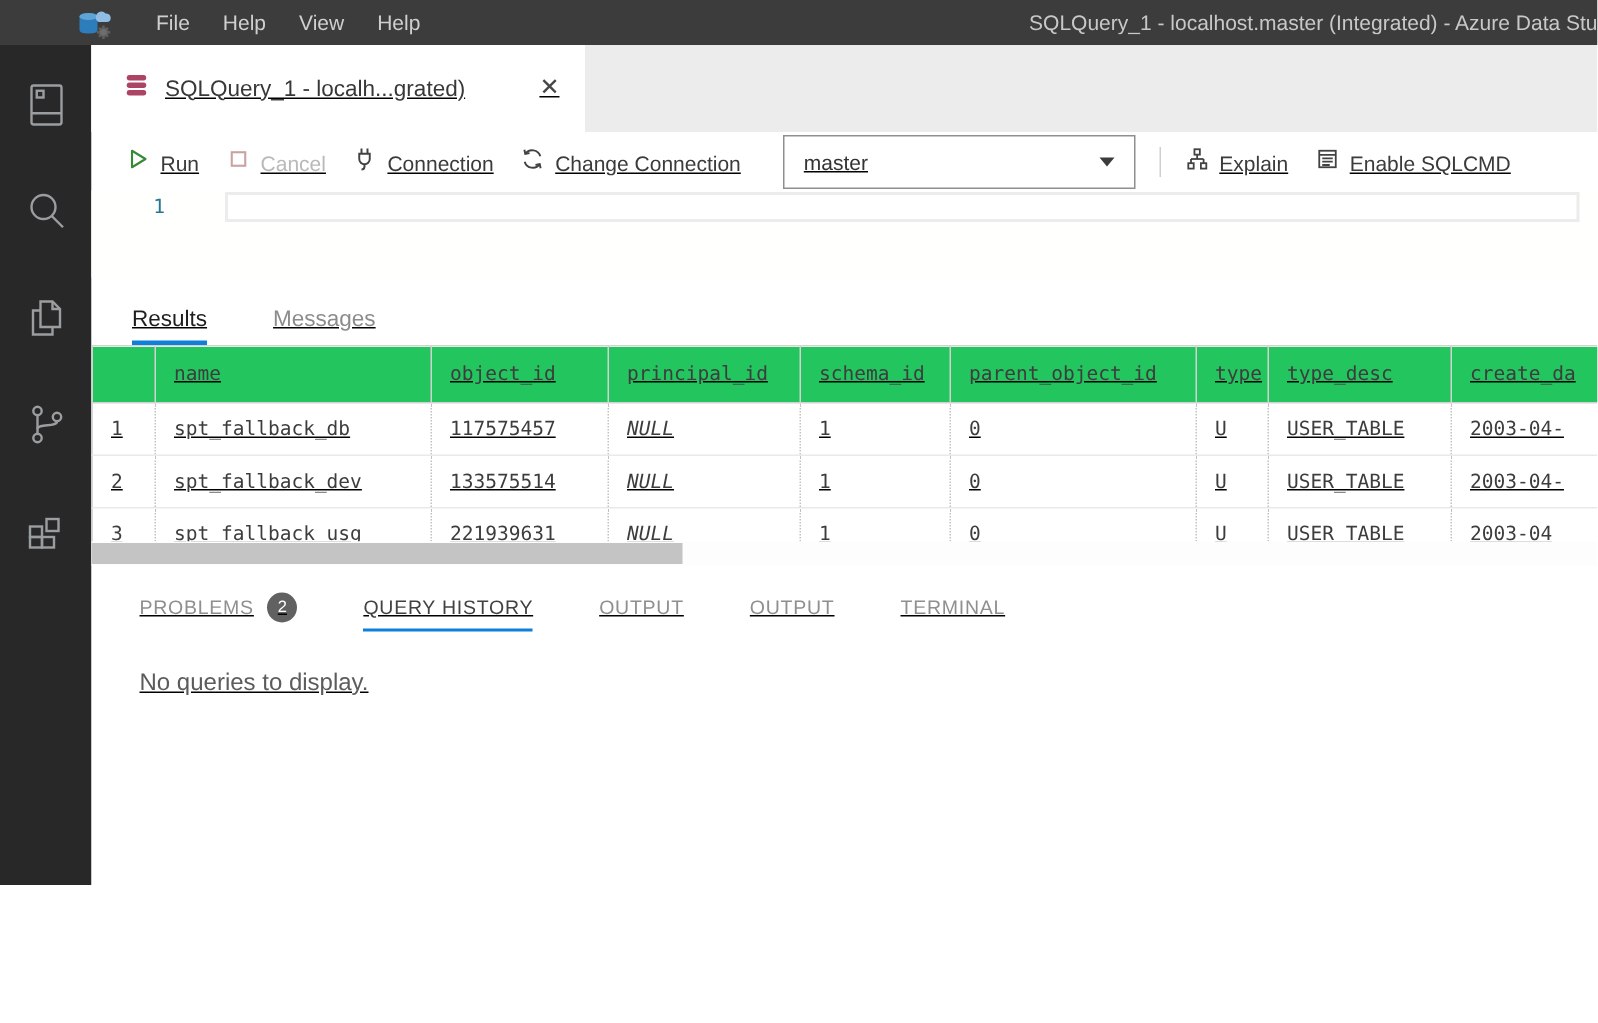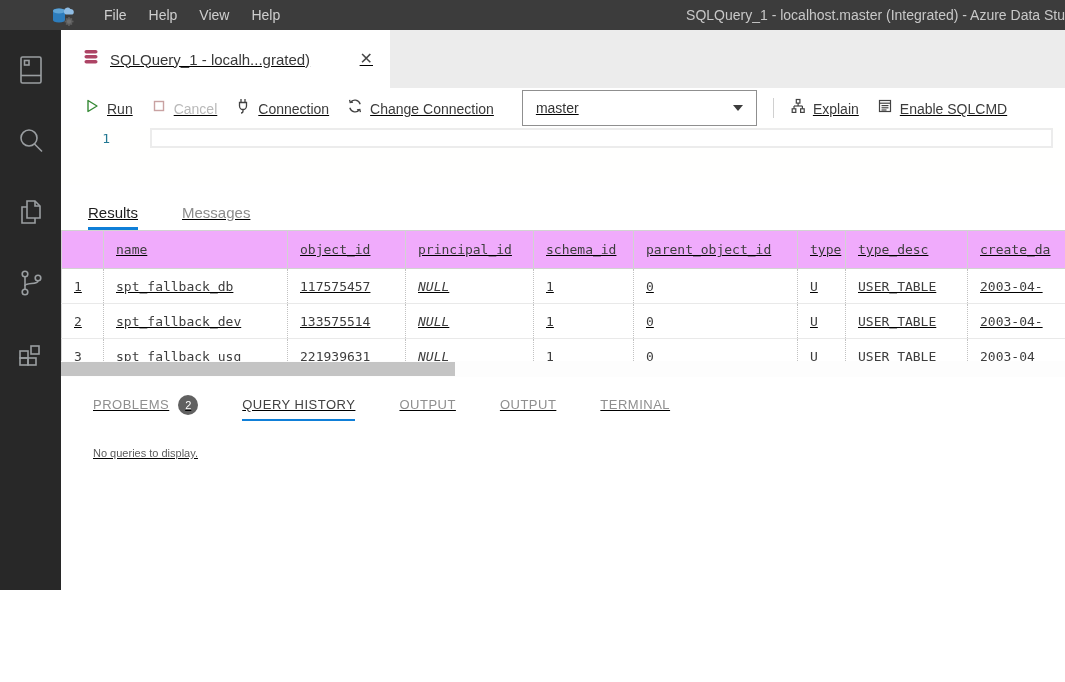--- a/index.html
+++ b/index.html
@@ -55,39 +55,39 @@
 
   
   .results-tabs { height:45px; display:flex; align-items:flex-end; padding-left:27px;
                   gap:44px; flex-shrink:0; }
   .rtab { font-size:15px; color:#8c8c8c; padding-bottom:6px; border-bottom:3px solid transparent; cursor:pointer; }
   .rtab.active { color:#1e1e1e; border-bottom-color:#0f7fd8; }
 
   .grid-wrap { height:131px; overflow:hidden; flex-shrink:0; }
   table { table-layout:fixed; border-collapse:collapse; width:1036px;
           font-family:"DejaVu Sans Mono", monospace; font-size:13px; color:#3d3d3d; }
-  th { height:38px; background:#f0abfc; font-weight:normal; text-align:left;
+  th { height:38px; background:#22c55e; font-weight:normal; text-align:left;
        padding:0 0 0 12px; border:1px solid #d2d2d2; white-space:nowrap; overflow:hidden; }
   td { height:35px; padding:0 0 0 12px; border-right:1px dotted #c2c2c2;
        border-bottom:1px solid #e9e9e9; white-space:nowrap; overflow:hidden; background:#fff; }
   td:first-child { border-left:1px solid #d8d8d8; }
   .null-val { font-style:italic; }
 
   .hscroll { height:16px; position:relative; flex-shrink:0; background:#fdfdfd; }
   .thumb { position:absolute; left:0; top:1px; width:394px; height:14px; background:#c4c4c4; }
 
   
   .panel { flex:1; padding:13px 0 0 32px; }
   .ptabs { display:flex; gap:44px; font-size:13px; letter-spacing:0.5px; color:#8f8f8f; }
   .ptab { height:31px; display:flex; align-items:center; gap:9px;
           border-bottom:2px solid transparent; cursor:pointer; white-space:nowrap; }
   .ptab.active { color:#424242; border-bottom-color:#0f7fd8; }
   .badge { width:20px; height:20px; border-radius:50%; background:#616161; color:#fff;
            font-size:11px; letter-spacing:0; display:flex; align-items:center; justify-content:center; }
-  .panel-msg { margin-top:26px; font-size:11px; color:#5c5c5c; }
+  .panel-msg { margin-top:26px; font-size:16px; color:#5c5c5c; }
 </style>
 </head>
 <body>
 
 <div class="titlebar">
   <span class="app-logo">
     <svg width="26" height="24" viewBox="0 0 26 24">
       <path d="M2 7 q0 -2.4 6 -2.4 q6 0 6 2.4 v9 q0 2.4 -6 2.4 q-6 0 -6 -2.4 z" fill="#2d7dbd"></path>
       <ellipse cx="8" cy="7" rx="6" ry="2.4" fill="#5fa4d6"></ellipse>
       <path d="M13 6.8 a3.6 3.6 0 0 1 6.4 -1.8 a3 3 0 0 1 3.4 3 a2.6 2.6 0 0 1 -2.6 2.6 h-5.6 a3.4 3.4 0 0 1 -1.6 -3.8 z" fill="#90bde4"></path>

